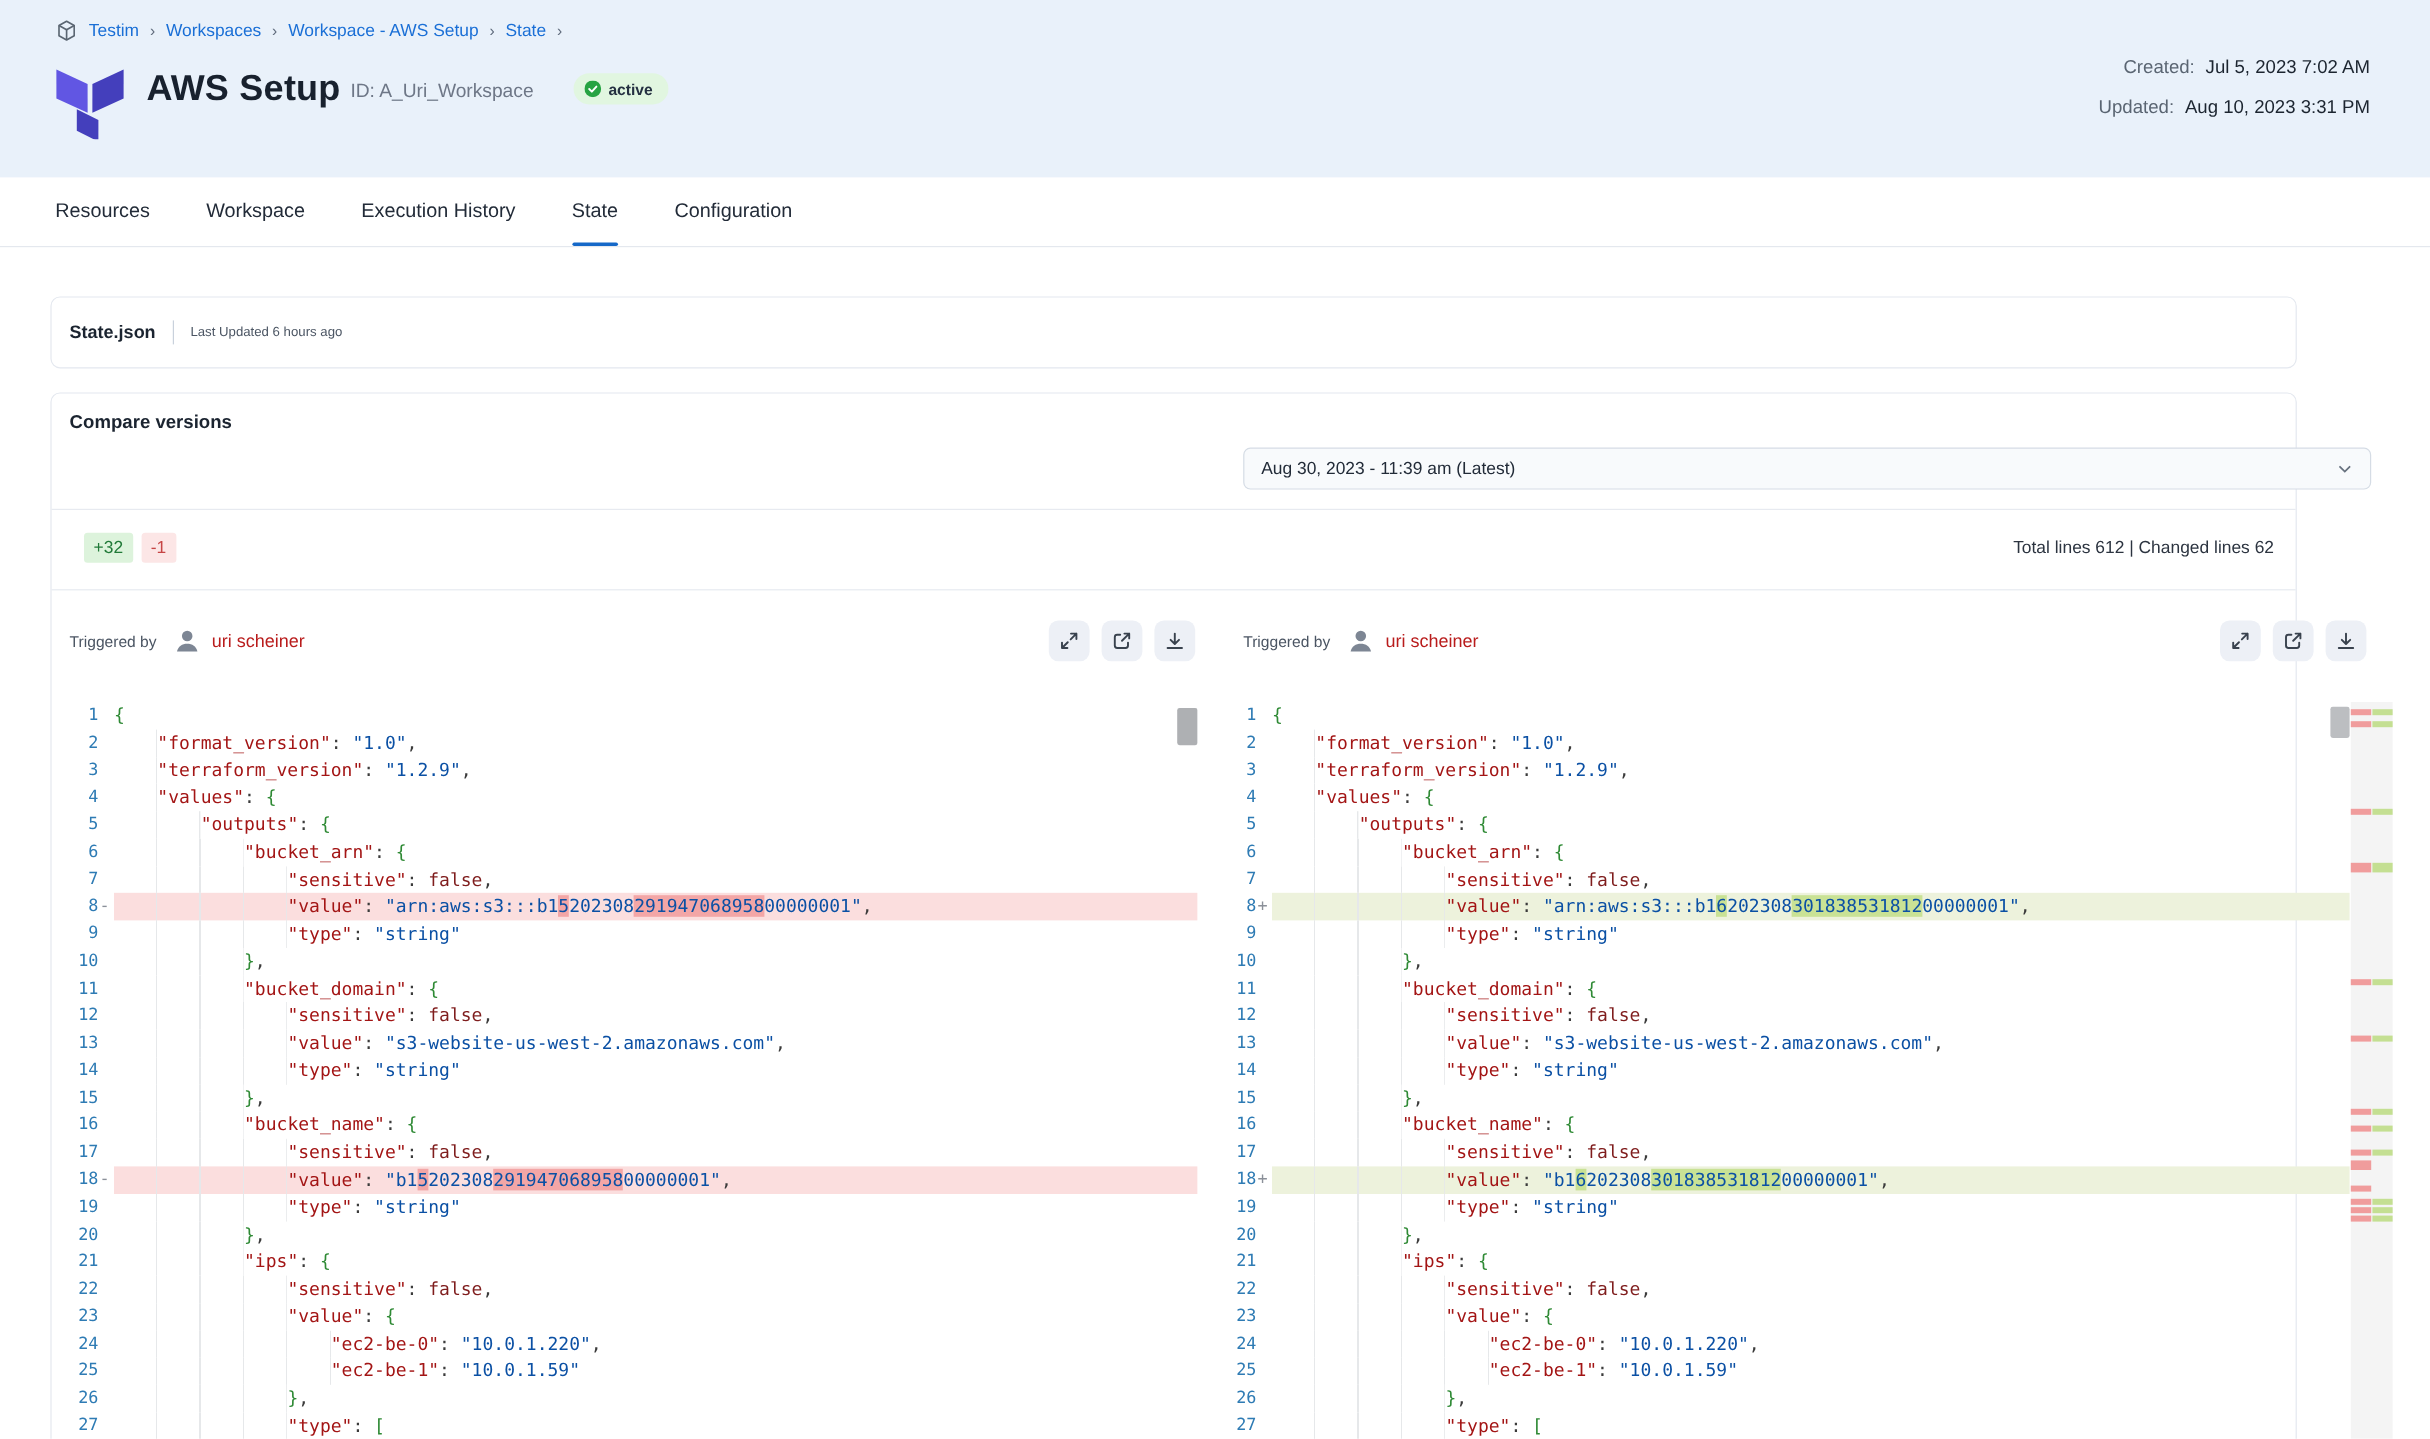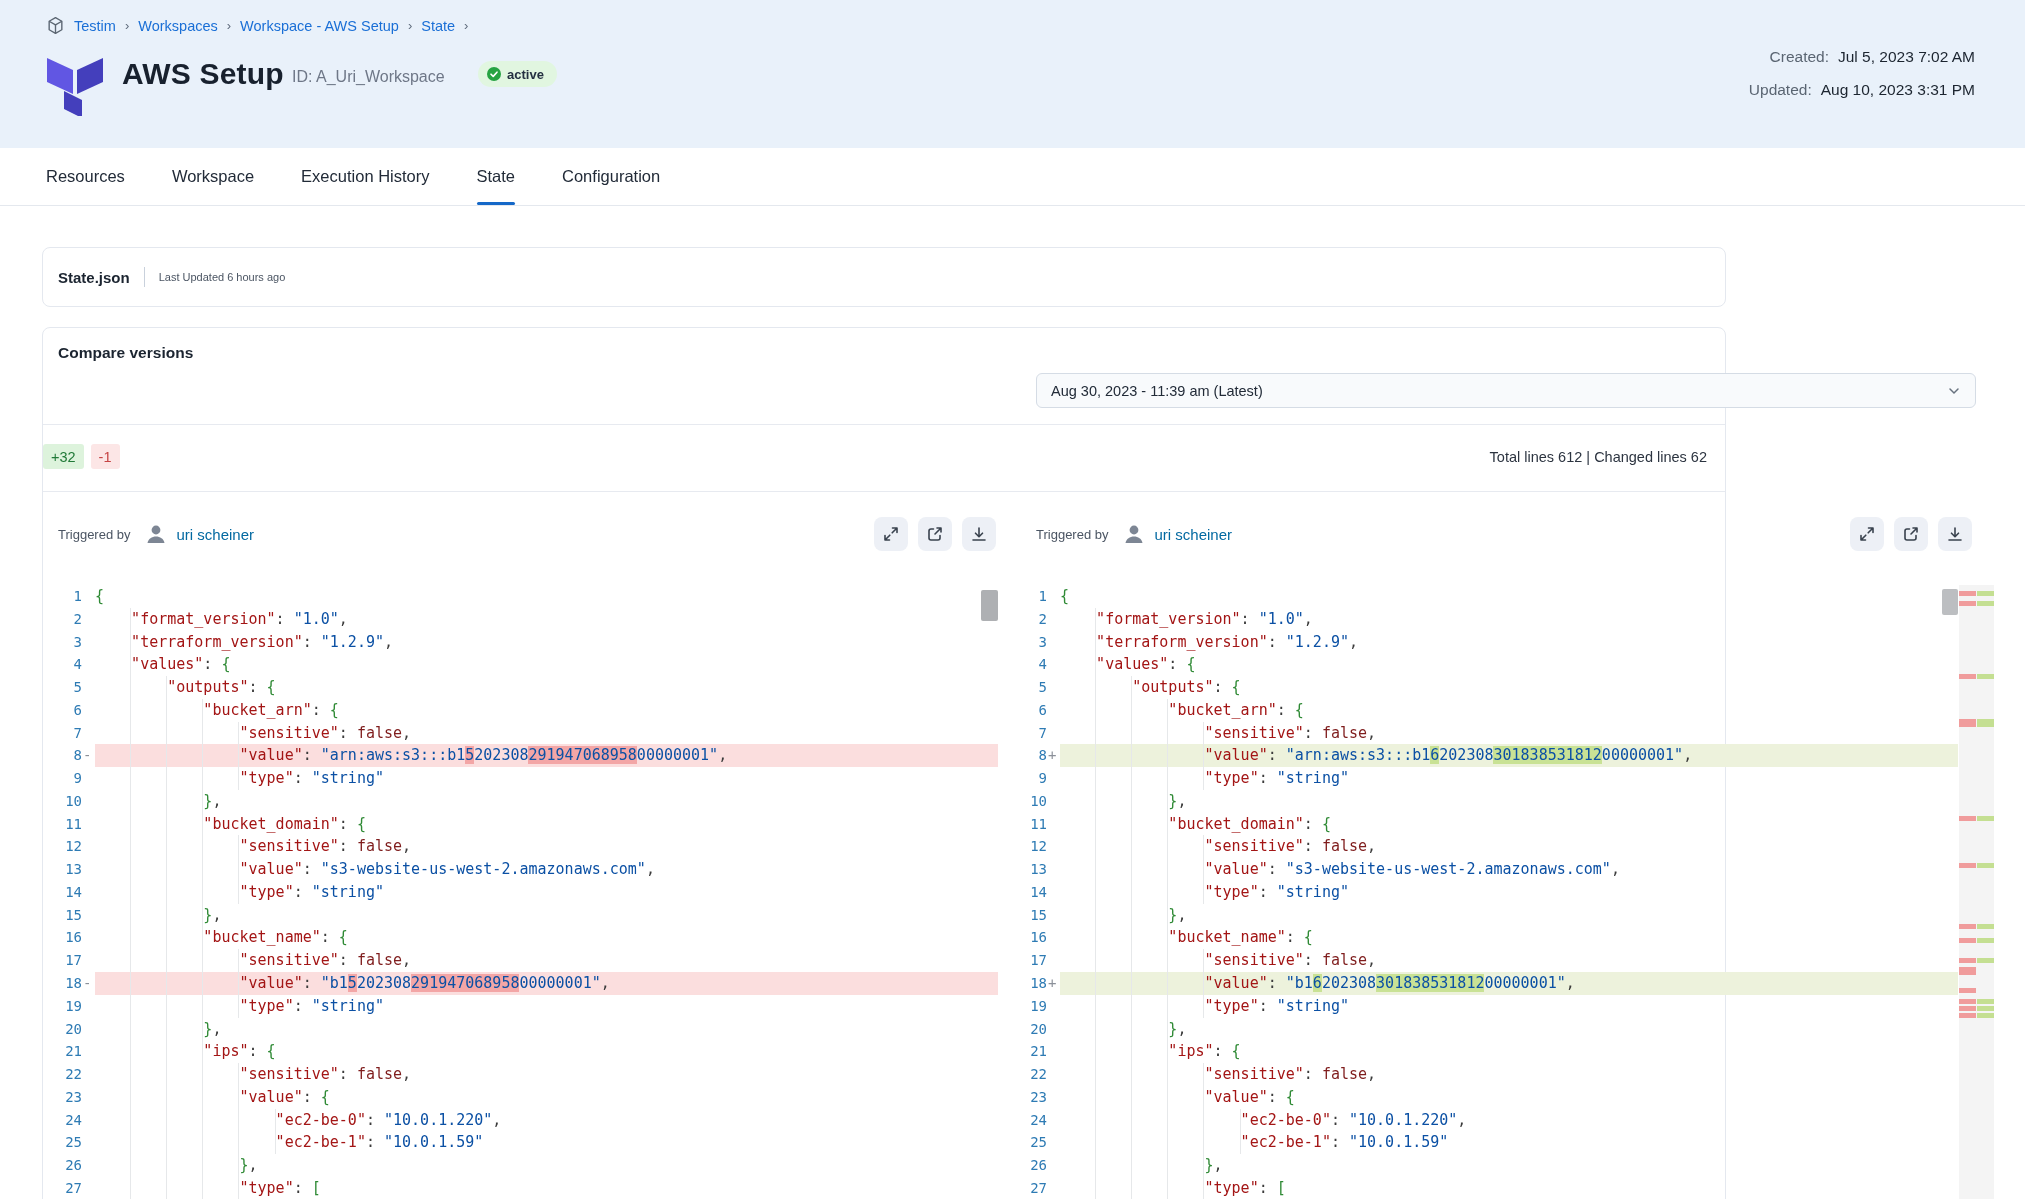--- a/index.html
+++ b/index.html
@@ -19,45 +19,45 @@
   .dates .row{height:33px;display:flex;justify-content:flex-end;align-items:center;gap:9px;}
   .d-label{color:#5a6572;}
   .d-val{color:#1c2530;font-weight:500;}
 
   
   .tabbar{position:absolute;top:148px;left:0;right:0;height:57px;background:#fff;border-bottom:1px solid #e4e8ee;display:flex;align-items:stretch;padding-left:46px;gap:47px;font-size:16.5px;color:#222b38;}
   .tab{display:flex;align-items:center;position:relative;cursor:pointer;}
   .tab.active::after{content:"";position:absolute;left:0;right:0;bottom:0;height:3px;border-radius:2px;background:#1568c8;}
 
   
-  .card{position:absolute;left:42px;width:1684px;background:#fff;border:1px solid #e4e8ef;border-radius:8px;box-sizing:border-box;}
+  .card{position:absolute;left:42px;width:1872px;background:#fff;border:1px solid #e4e8ef;border-radius:8px;box-sizing:border-box;}
   .card1{top:247px;height:60px;display:flex;align-items:center;padding-left:15px;gap:14px;}
   .file-name{font-size:15px;font-weight:700;color:#1b2430;}
   .vdiv{width:1px;height:20px;background:#c9d1dc;}
   .file-updated{font-size:11px;color:#4b5563;}
   .card2{top:327px;height:900px;}
 
   .cmp-title{position:absolute;left:15px;top:16px;font-size:15.5px;font-weight:700;color:#1b2430;}
   .sel{position:absolute;top:45px;height:35px;box-sizing:border-box;background:#f8fafc;border:1px solid #d5dce5;border-radius:6px;display:flex;align-items:center;justify-content:space-between;padding:0 14px;font-size:14.5px;color:#222b38;cursor:pointer;}
   .sel-left{left:15px;width:940px;}
   .sel-right{left:993px;width:940px;}
   .hline{position:absolute;left:0;right:0;height:1px;background:#e7eaf0;}
   .hl1{top:96px;} .hl2{top:163px;}
-  .badges{position:absolute;left:0;top:116px;display:flex;gap:7px;}
+  .badges{position:absolute;left:27px;top:116px;display:flex;gap:7px;}
   .chg-badge{height:25px;display:flex;align-items:center;padding:0 8px;border-radius:3px;font-size:14.5px;font-weight:500;}
   .badge-add{background:#ddf3dc;color:#217a38;}
   .badge-del{background:#fce6e6;color:#c64545;}
   .totals{position:absolute;right:18px;top:121px;font-size:14.5px;color:#2c3440;}
 
   .phead{position:absolute;top:176px;height:60px;display:flex;align-items:center;}
   .phead-left{left:15px;width:938px;}
   .phead-right{left:993px;width:936px;}
   .trg-label{font-size:13px;color:#4b5563;}
   .avatar{margin:0 10px 0 14px;display:flex;}
-  .usr{font-size:15px;color:#0369a1;cursor:pointer;}
+  .usr{font-size:15px;color:#b91c1c;cursor:pointer;}
   .ph-actions{margin-left:auto;display:flex;gap:10px;}
   .icon-btn{width:34px;height:34px;border-radius:8px;background:#edf0f6;display:flex;align-items:center;justify-content:center;cursor:pointer;}
 
   
   .panel{position:absolute;top:257px;height:616px;overflow:hidden;}
   .panel-left{left:15px;width:940px;}
   .panel-right{left:980px;width:971px;}
   .crow{display:flex;height:22.77px;font-family:"DejaVu Sans Mono",monospace;font-size:15px;line-height:22.77px;white-space:pre;}
   .gut{flex:none;width:24px;text-align:right;color:#2e7bb4;font-size:14px;}
   .sgn{flex:none;width:12px;padding-left:1px;color:#8b9099;font-size:14px;}

